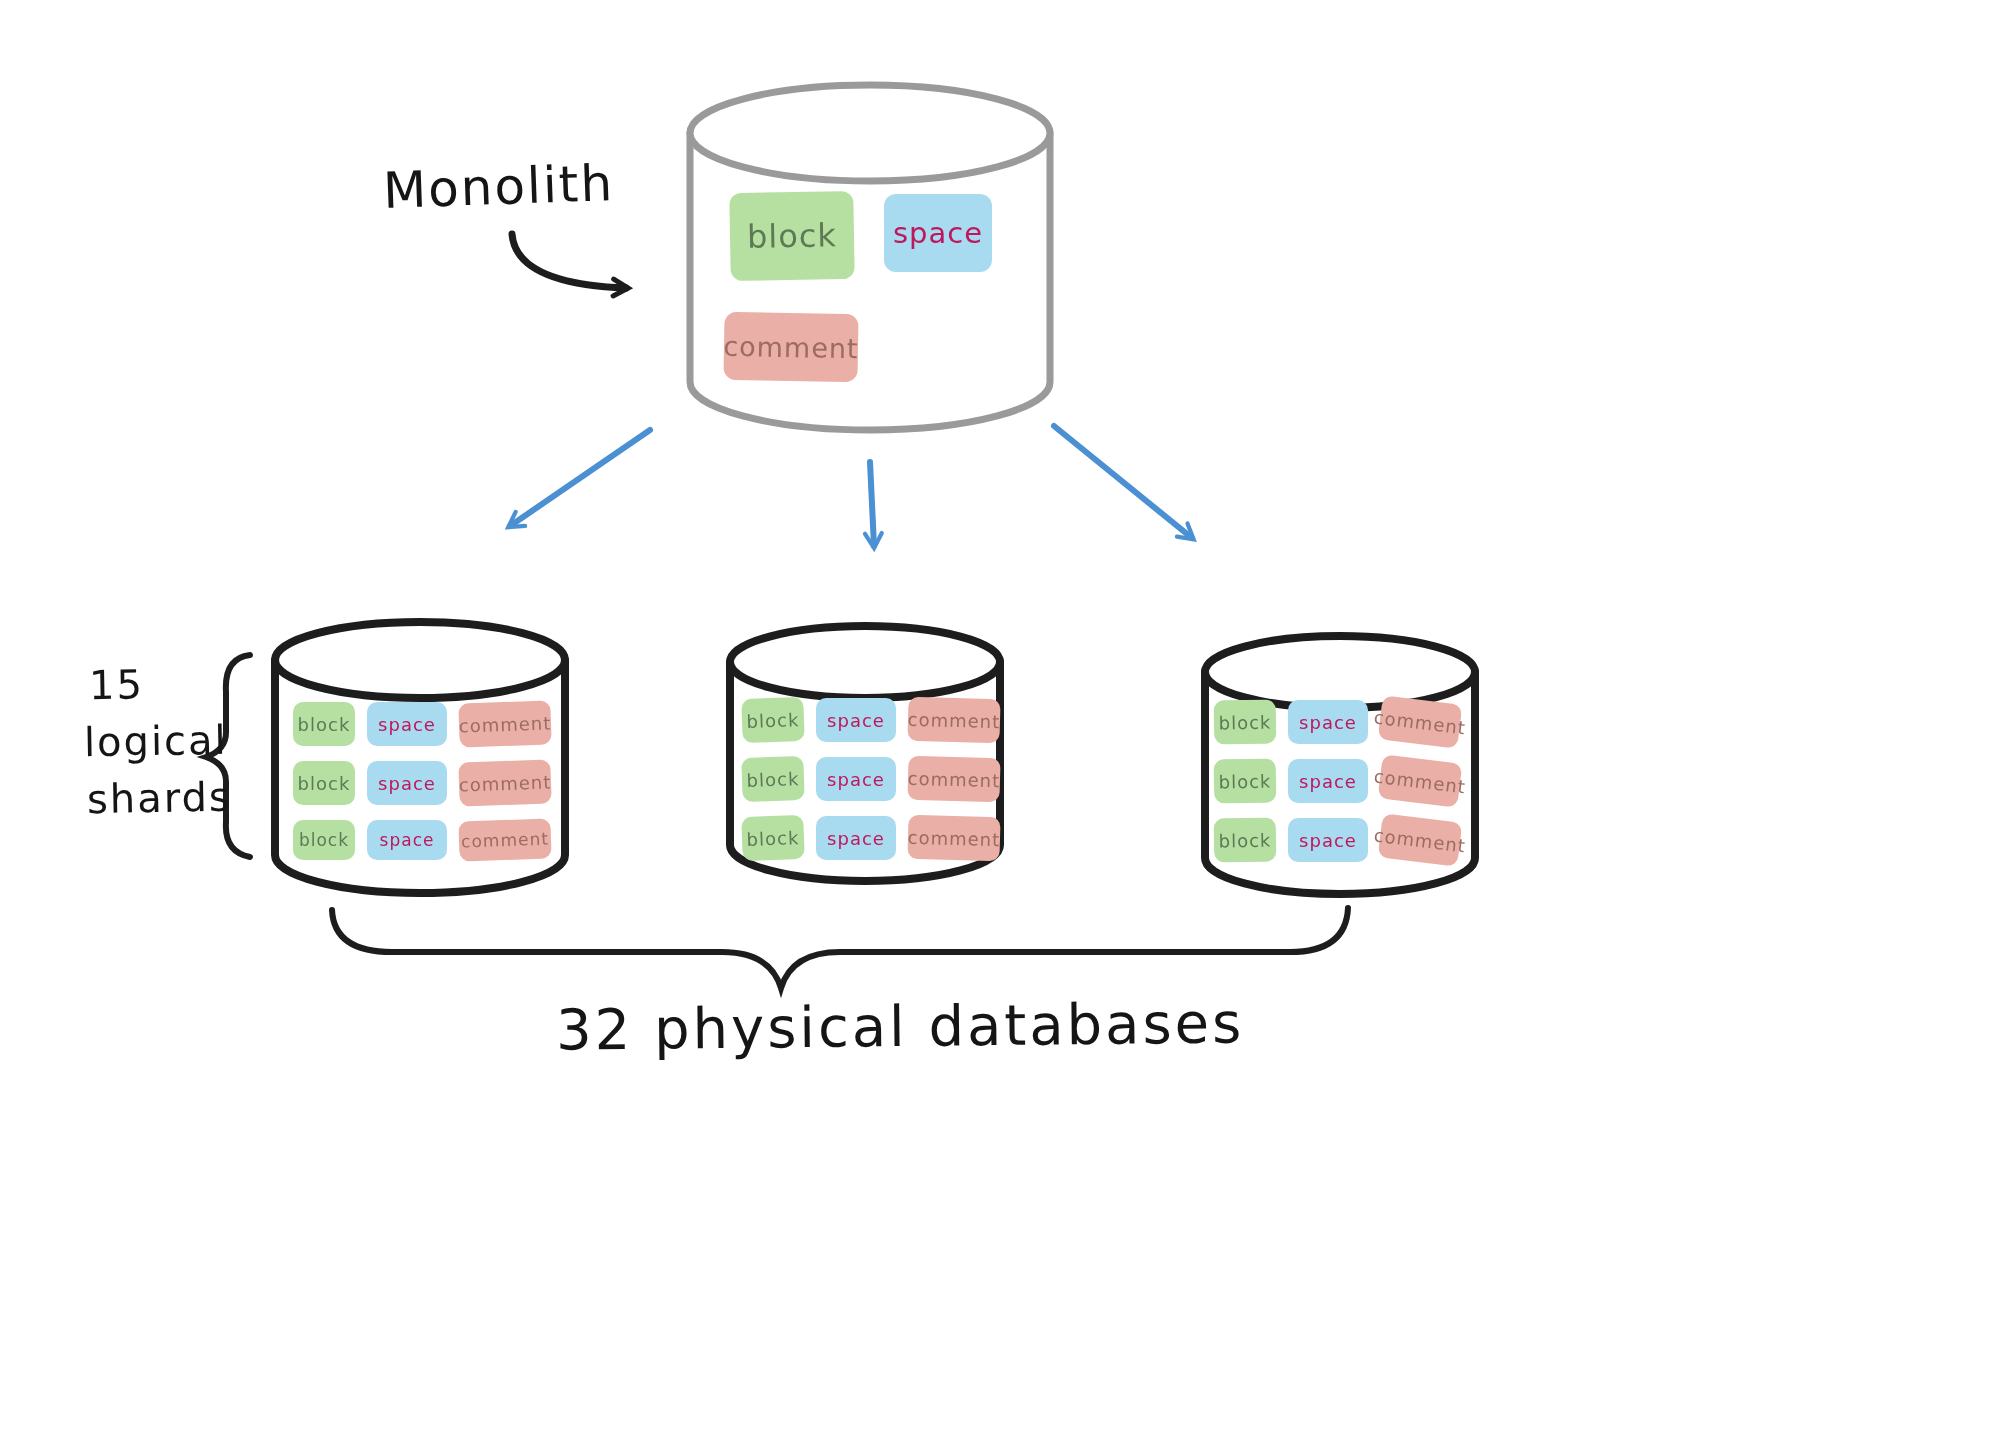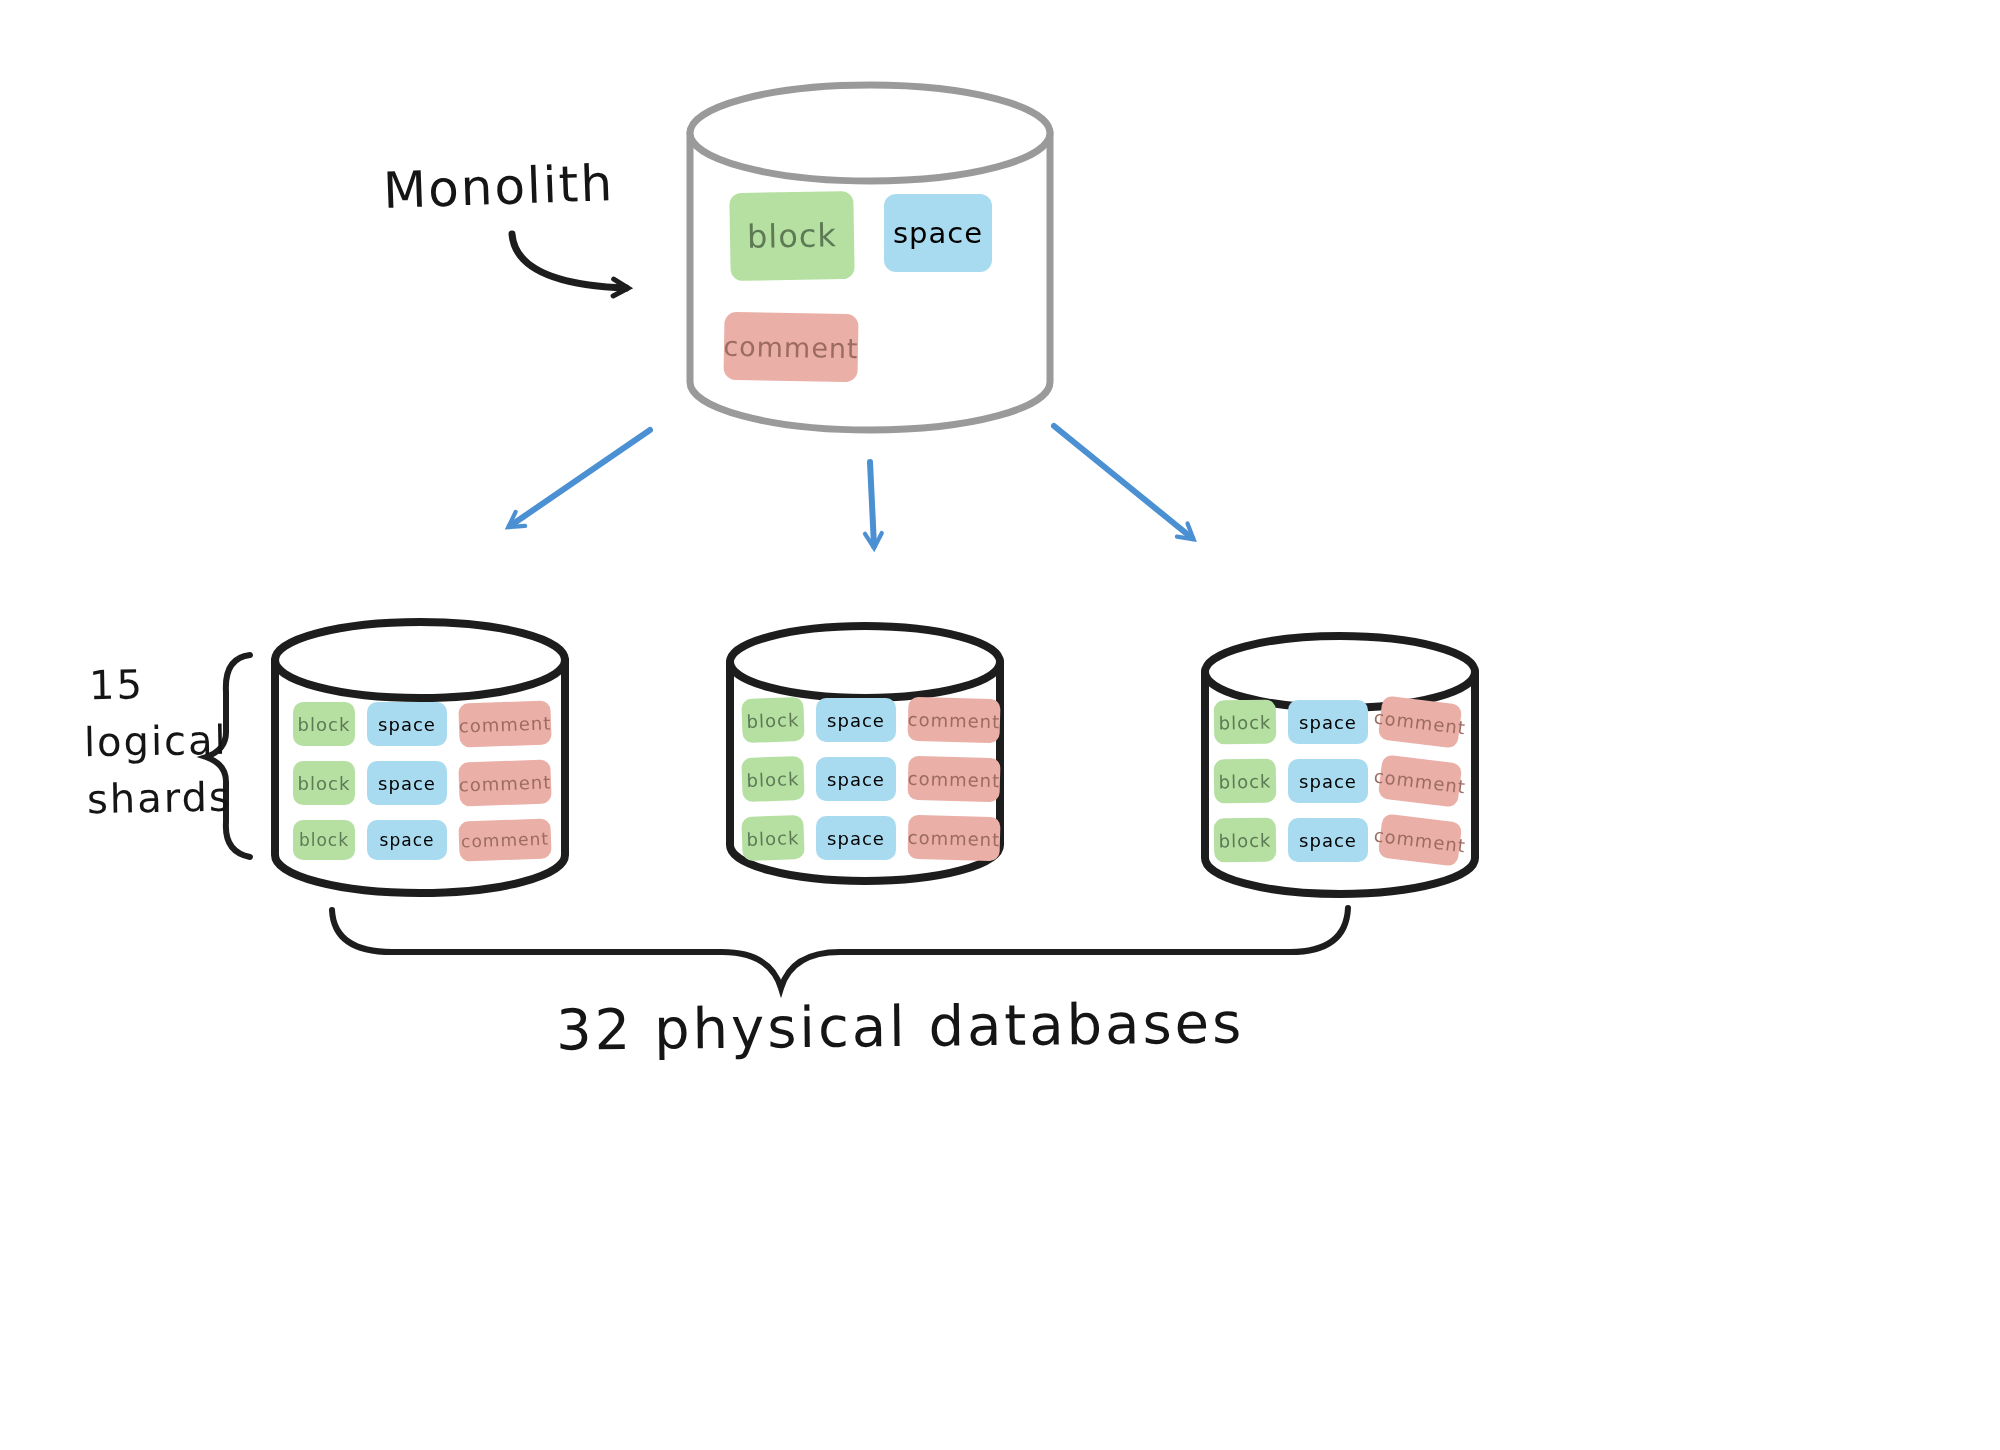--- a/index.html
+++ b/index.html
@@ -26,21 +26,21 @@
     position:absolute;left:556px;top:994px;font-size:56px;letter-spacing:3px;
     transform:rotate(-0.6deg);
   }
 
   
   .chip{
     display:flex;align-items:center;justify-content:center;
     border-radius:12px;letter-spacing:1px;font-weight:500;
   }
   .chip-block{background:#b6e0a2;color:#5d7a55;}
-  .chip-space{background:#a9dbf0;color:#000000;}
+  .chip-space{background:#a9dbf0;color:#be185d;}
   .chip-comment{background:#eaafa7;color:#9c6b61;}
 
   
   .m-chip{position:absolute;}
   .m-block{left:730px;top:192px;width:124px;height:88px;font-size:32px;transform:rotate(-1deg);}
   .m-space{left:884px;top:194px;width:108px;height:78px;font-size:29px;}
   .m-comment{left:724px;top:313px;width:134px;height:68px;font-size:27px;transform:rotate(1deg);}
 
   
   .shard{position:absolute;display:flex;flex-direction:column;gap:15px;}

